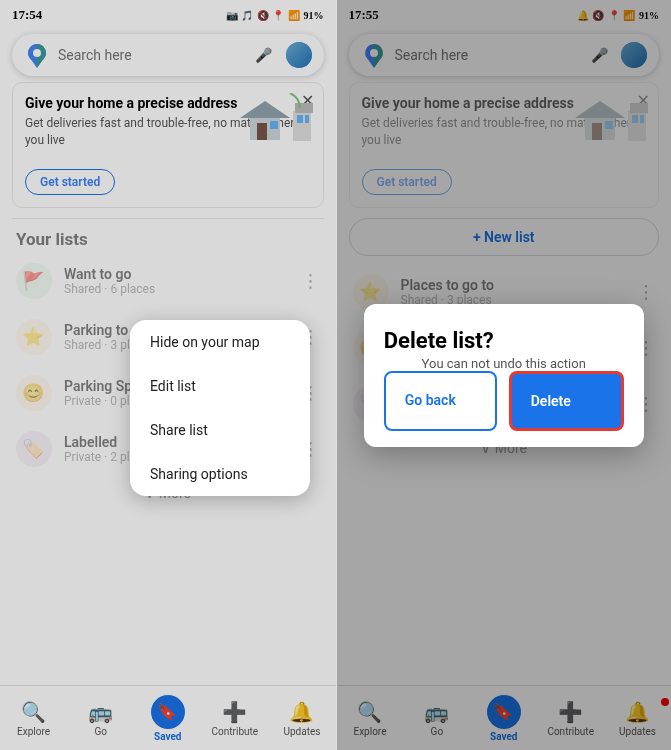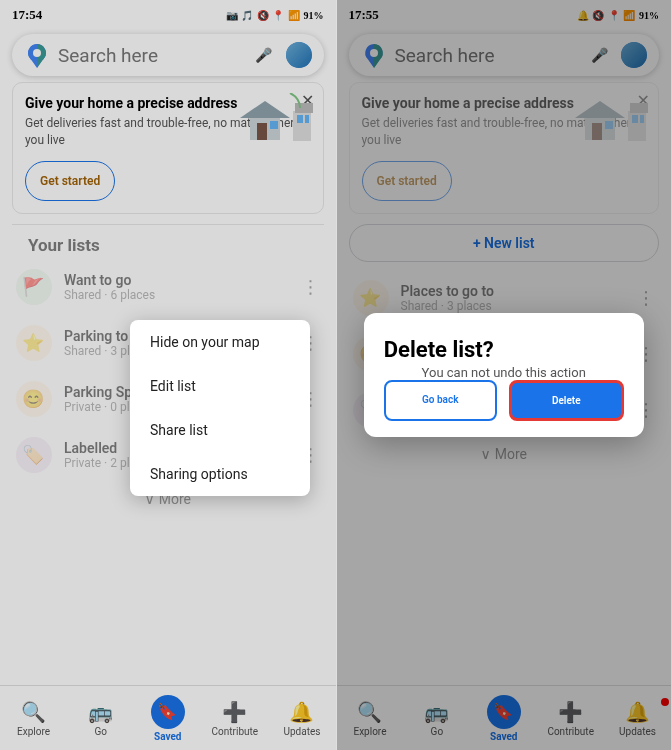--- a/index.html
+++ b/index.html
@@ -48,21 +48,21 @@
       border-radius: 25px;
       padding: 8px 12px;
       box-shadow: 0 1px 6px rgba(0,0,0,0.2);
       gap: 8px;
     }
     .google-maps-icon {
       width: 26px; height: 26px; flex-shrink: 0;
     }
     .search-text {
       flex: 1;
-      font-size: 19px;
+      font-size: 14px;
       color: #777;
     }
     .mic-icon, .avatar {
       width: 26px; height: 26px; border-radius: 50%;
       display: flex; align-items: center; justify-content: center;
       font-size: 14px; flex-shrink: 0;
     }
     .avatar { background: #4a90d9; color: #fff; font-size: 11px; overflow: hidden; }
     .avatar-img {
       width: 26px; height: 26px; border-radius: 50%;
@@ -79,37 +79,37 @@
       background: #fff;
     }
     .banner-close {
       position: absolute; right: 8px; top: 8px;
       font-size: 16px; color: #555; cursor: pointer;
     }
     .banner h3 { font-size: 14px; font-weight: 700; margin-bottom: 4px; padding-right: 20px; }
     .banner p { font-size: 12px; color: #555; line-height: 1.4; }
     .banner-btn {
       display: inline-block;
-      margin-top: 12px;
-      padding: 12px 14px;
+      margin-top: 20px;
+      padding: 5px 14px;
       border: 1px solid #1a73e8;
       border-radius: 20px;
-      color: #a16207;
+      color: #3b82f6;
       font-size: 12px;
       font-weight: 600;
       cursor: pointer;
     }
 
     
     .divider { height: 1px; background: #e8e8e8; margin: 0 12px; }
 
     
     .section-title {
       font-size: 17px; font-weight: 700;
-      padding: 10px 28px 4px;
+      padding: 10px 16px 4px;
     }
 
     .list-item-row {
       display: flex; align-items: center;
       padding: 10px 16px;
       gap: 12px;
       cursor: pointer;
     }
     .list-icon {
       width: 36px; height: 36px; border-radius: 50%;
@@ -161,21 +161,21 @@
     .dropdown-overlay {
       position: absolute;
       top: 0; left: 0; right: 0; bottom: 0;
       background: rgba(0,0,0,0.15);
       z-index: 10;
     }
     .dropdown-menu {
       position: absolute;
       top: 320px; left: 130px;
       background: #fff;
-      border-radius: 8px;
+      border-radius: 16px;
       box-shadow: 0 4px 20px rgba(0,0,0,0.25);
       z-index: 20;
       min-width: 180px;
       overflow: hidden;
     }
     .dropdown-item {
       padding: 14px 20px;
       font-size: 14px;
       color: #222;
       cursor: pointer;
@@ -208,23 +208,23 @@
       text-align: left; margin-bottom: 3px;
     }
     .dialog p {
       font-size: 13px; color: #555;
       text-align: center; 
     }
     .dialog-actions {
       display: flex; gap: 12px; justify-content: center;
     }
     .dialog-btn {
-      flex: 1; padding: 12px;
-      border-radius: 8px; font-size: 10px;
-      font-weight: 600; cursor: pointer; text-align: center;
+      flex: 1; padding: 19px;
+      border-radius: 8px; font-size: 14px;
+      font-weight: 600; cursor: pointer; 
       border: 2px solid transparent;
     }
     .btn-goback {
       background: #fff;
       border-color: #1a73e8;
       color: #1a73e8;
     }
     .btn-delete {
       background: #1a73e8;
       border-color: #1a73e8;

